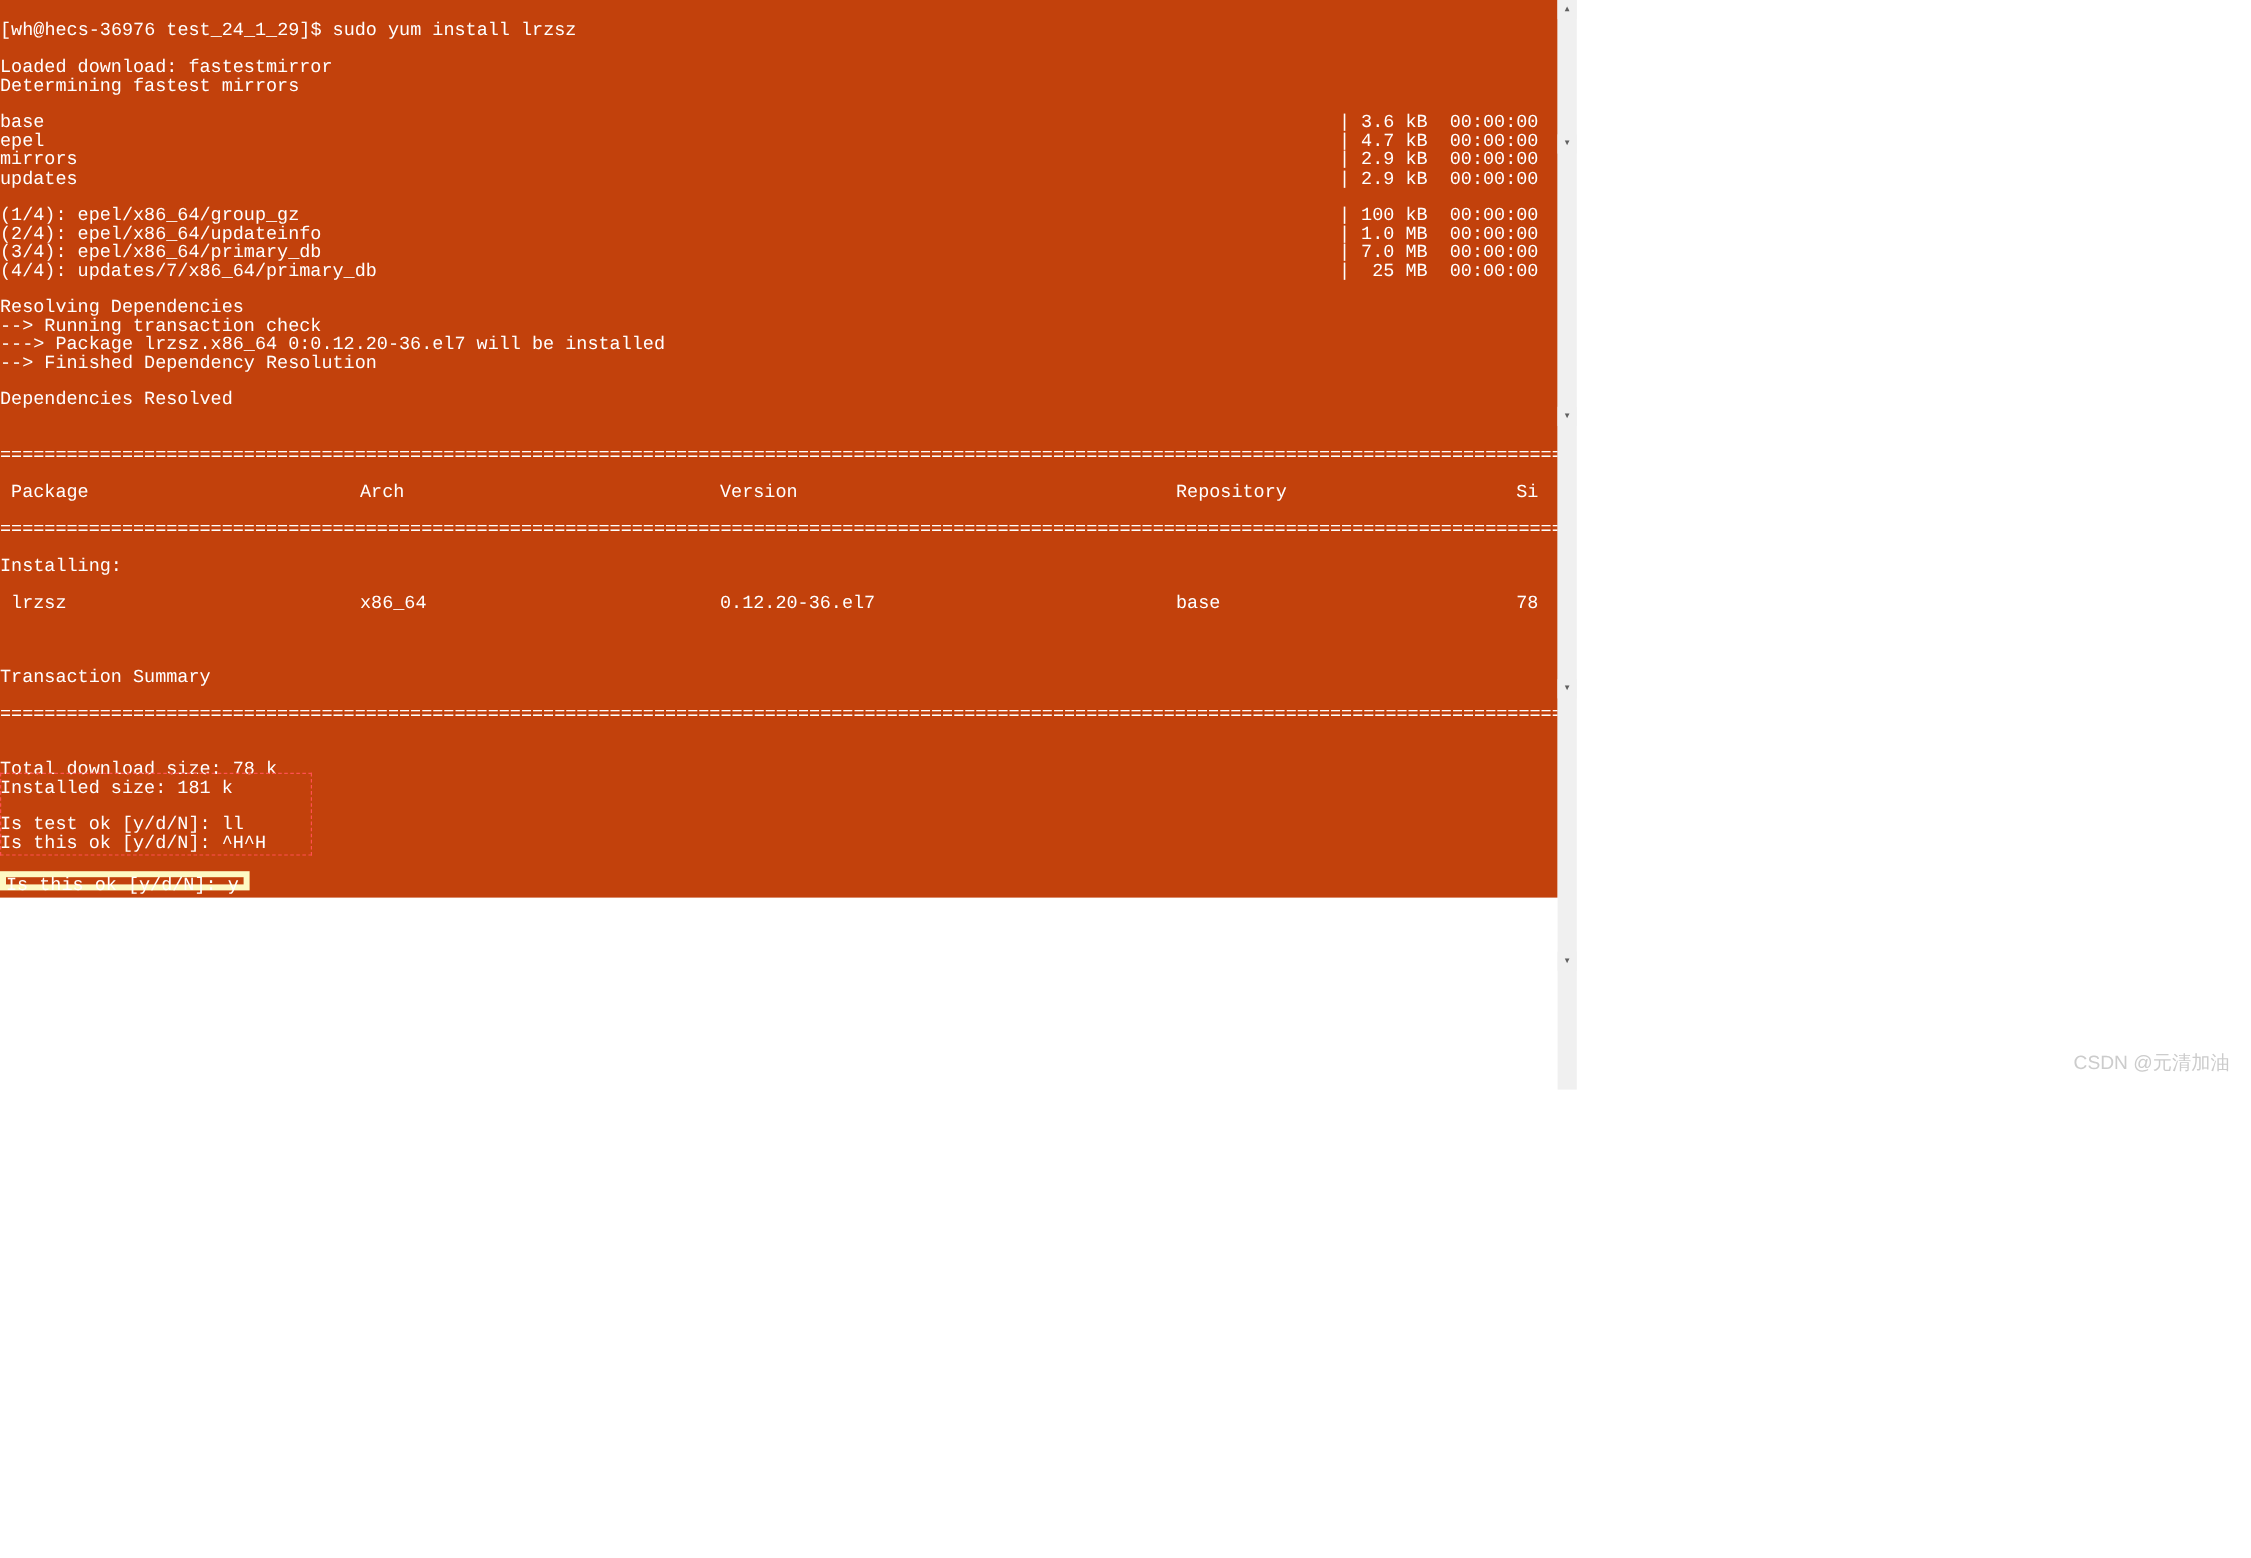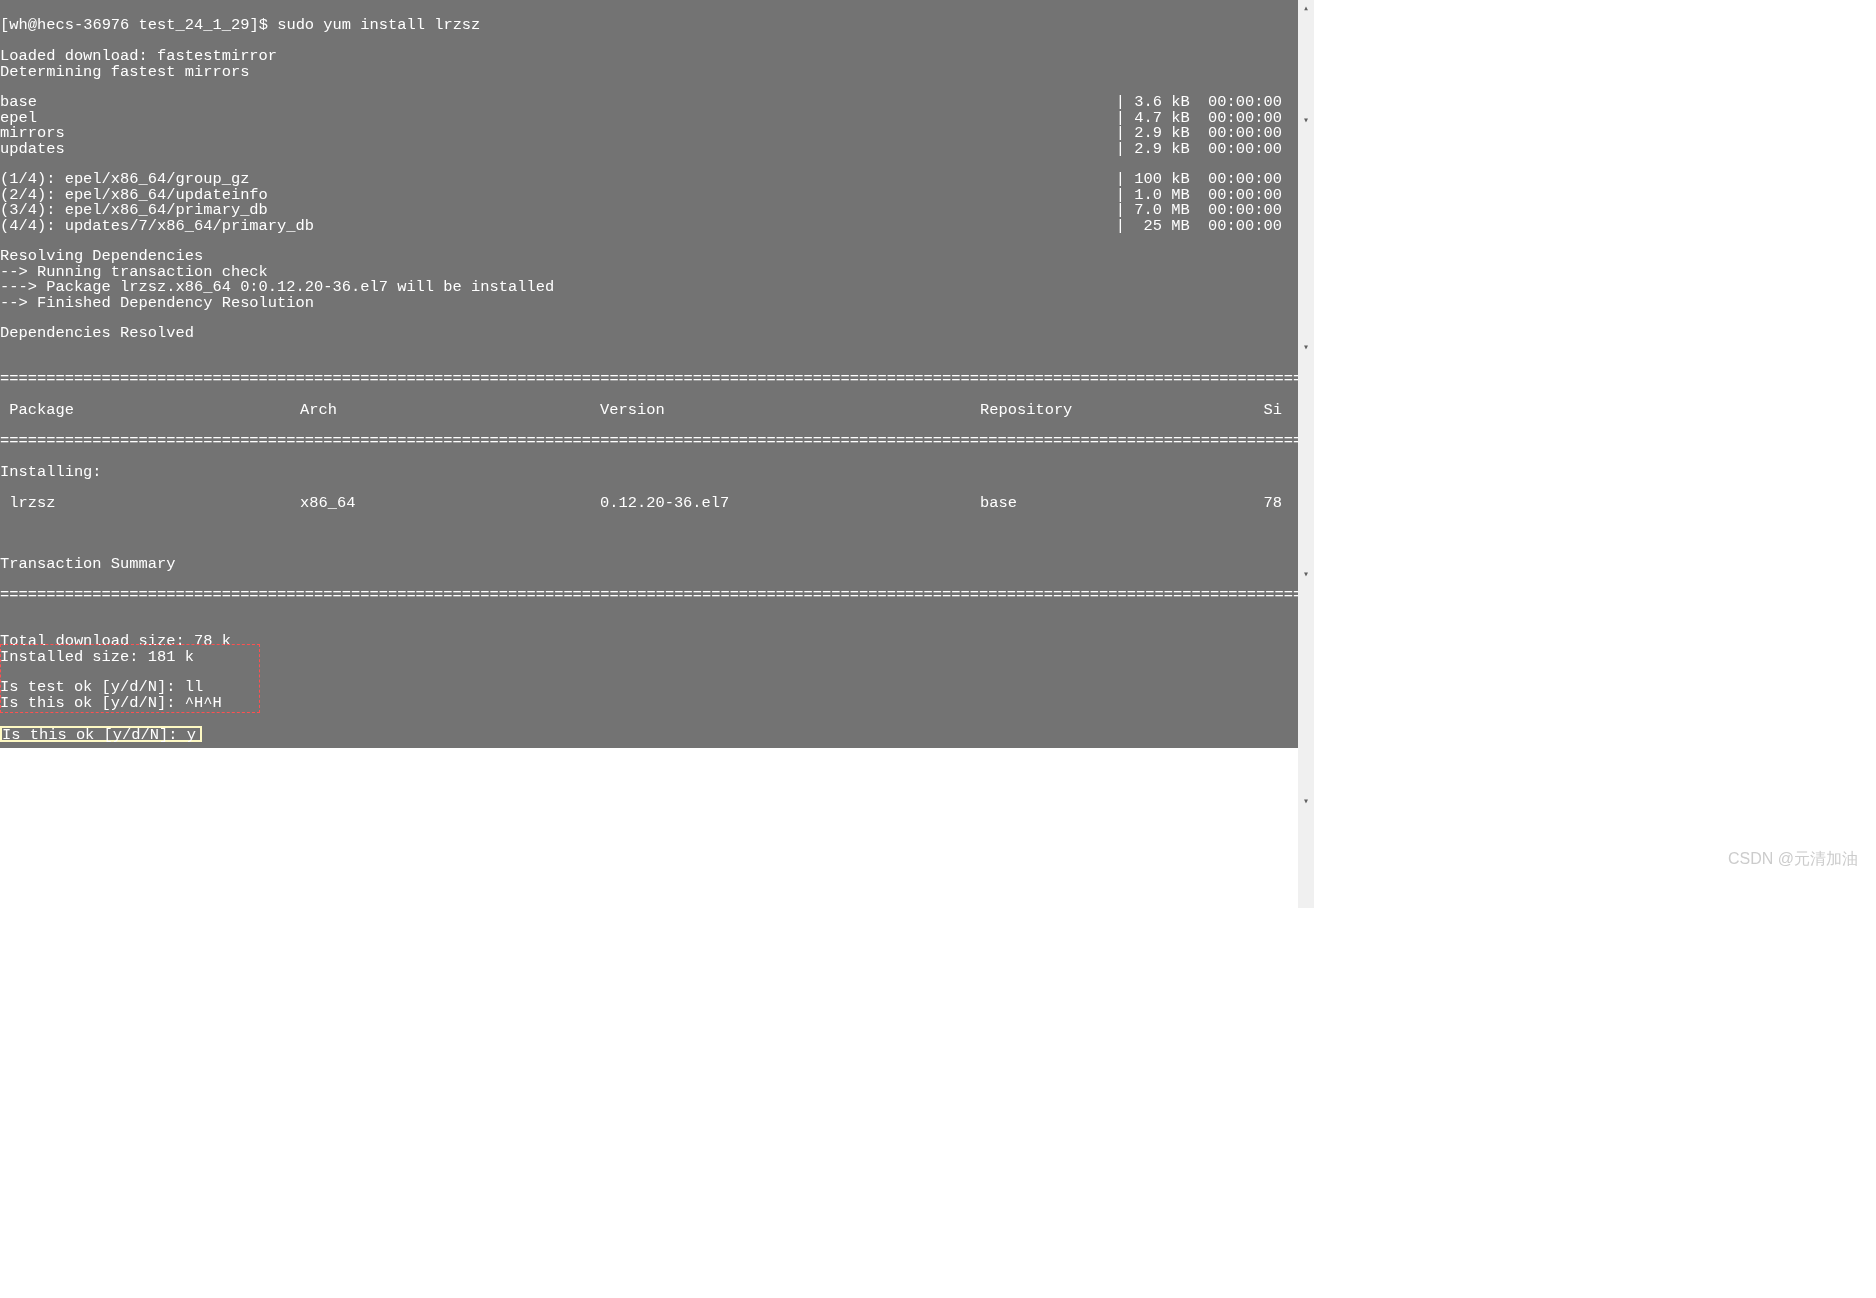--- a/index.html
+++ b/index.html
@@ -1,24 +1,24 @@
 <!DOCTYPE html>
 <html><head>
 <meta charset="utf-8">
 <style>
   html,body{margin:0;padding:0;background:#fff;width:1876px;height:1298px;overflow:hidden;font-family:Consolas,"Courier New",monospace;font-size:15.4px;position:relative}
-  .terminal{background:#737373;color:#fff;width:1298px;height:745px;padding:3px 0 0 0;position:relative;white-space:pre;line-height:15.4px}
+  .terminal{background:#c2410c;color:#fff;width:1298px;height:745px;padding:3px 0 0 0;position:relative;white-space:pre;line-height:15.4px}
   .terminal .row{display:flex;height:15.4px}
   .terminal .left{flex:0 0 auto}
   .terminal .right{position:absolute;right:16px;text-align:right}
   .rule{letter-spacing:0;overflow:hidden}
-  .outline-solid{border:2px solid #fef9c3;display:inline-block;padding:0 4px 4px 0;margin-top:-1px}
+  .outline-solid{border:5px solid #fef9c3;display:inline-block;padding:0 4px 4px 0;margin-top:-1px}
   .outline-dashed{border:1.5px dashed #ff5050;position:absolute;left:0;top:644px;width:258px;height:67px;pointer-events:none}
   .watermark{position:absolute;right:18px;bottom:-8px;transform:translateY(0);color:#ccc;font-family:Arial,sans-serif;font-size:16px}
-  .watermark{top:849px;bottom:auto}
+  .watermark{top:876px;bottom:auto}
   .scroll-track{position:absolute;left:1298px;top:0;width:16px;height:908px;background:#f0f0f0}
   .scroll-arrow{height:16px;width:16px;display:flex;align-items:center;justify-content:center;color:#606060;font-size:10px;background:#f0f0f0}
 </style>
 </head>
 <body>
 
 <div class="terminal">
 <div class="row"><span class="left">[<span>wh</span>@<span>hecs-36976</span> <span>test_24_1_29</span>]$ <span>sudo yum install lrzsz</span></span></div>
 <div class="row">Loaded download: fastestmirror</div><div class="row">Determining fastest mirrors</div>
 <div class="row"><span class="left">base</span><span class="right">| 3.6 kB  00:00:00</span></div><div class="row"><span class="left">epel</span><span class="right">| 4.7 kB  00:00:00</span></div><div class="row"><span class="left">mirrors</span><span class="right">| 2.9 kB  00:00:00</span></div><div class="row"><span class="left">updates</span><span class="right">| 2.9 kB  00:00:00</span></div>

